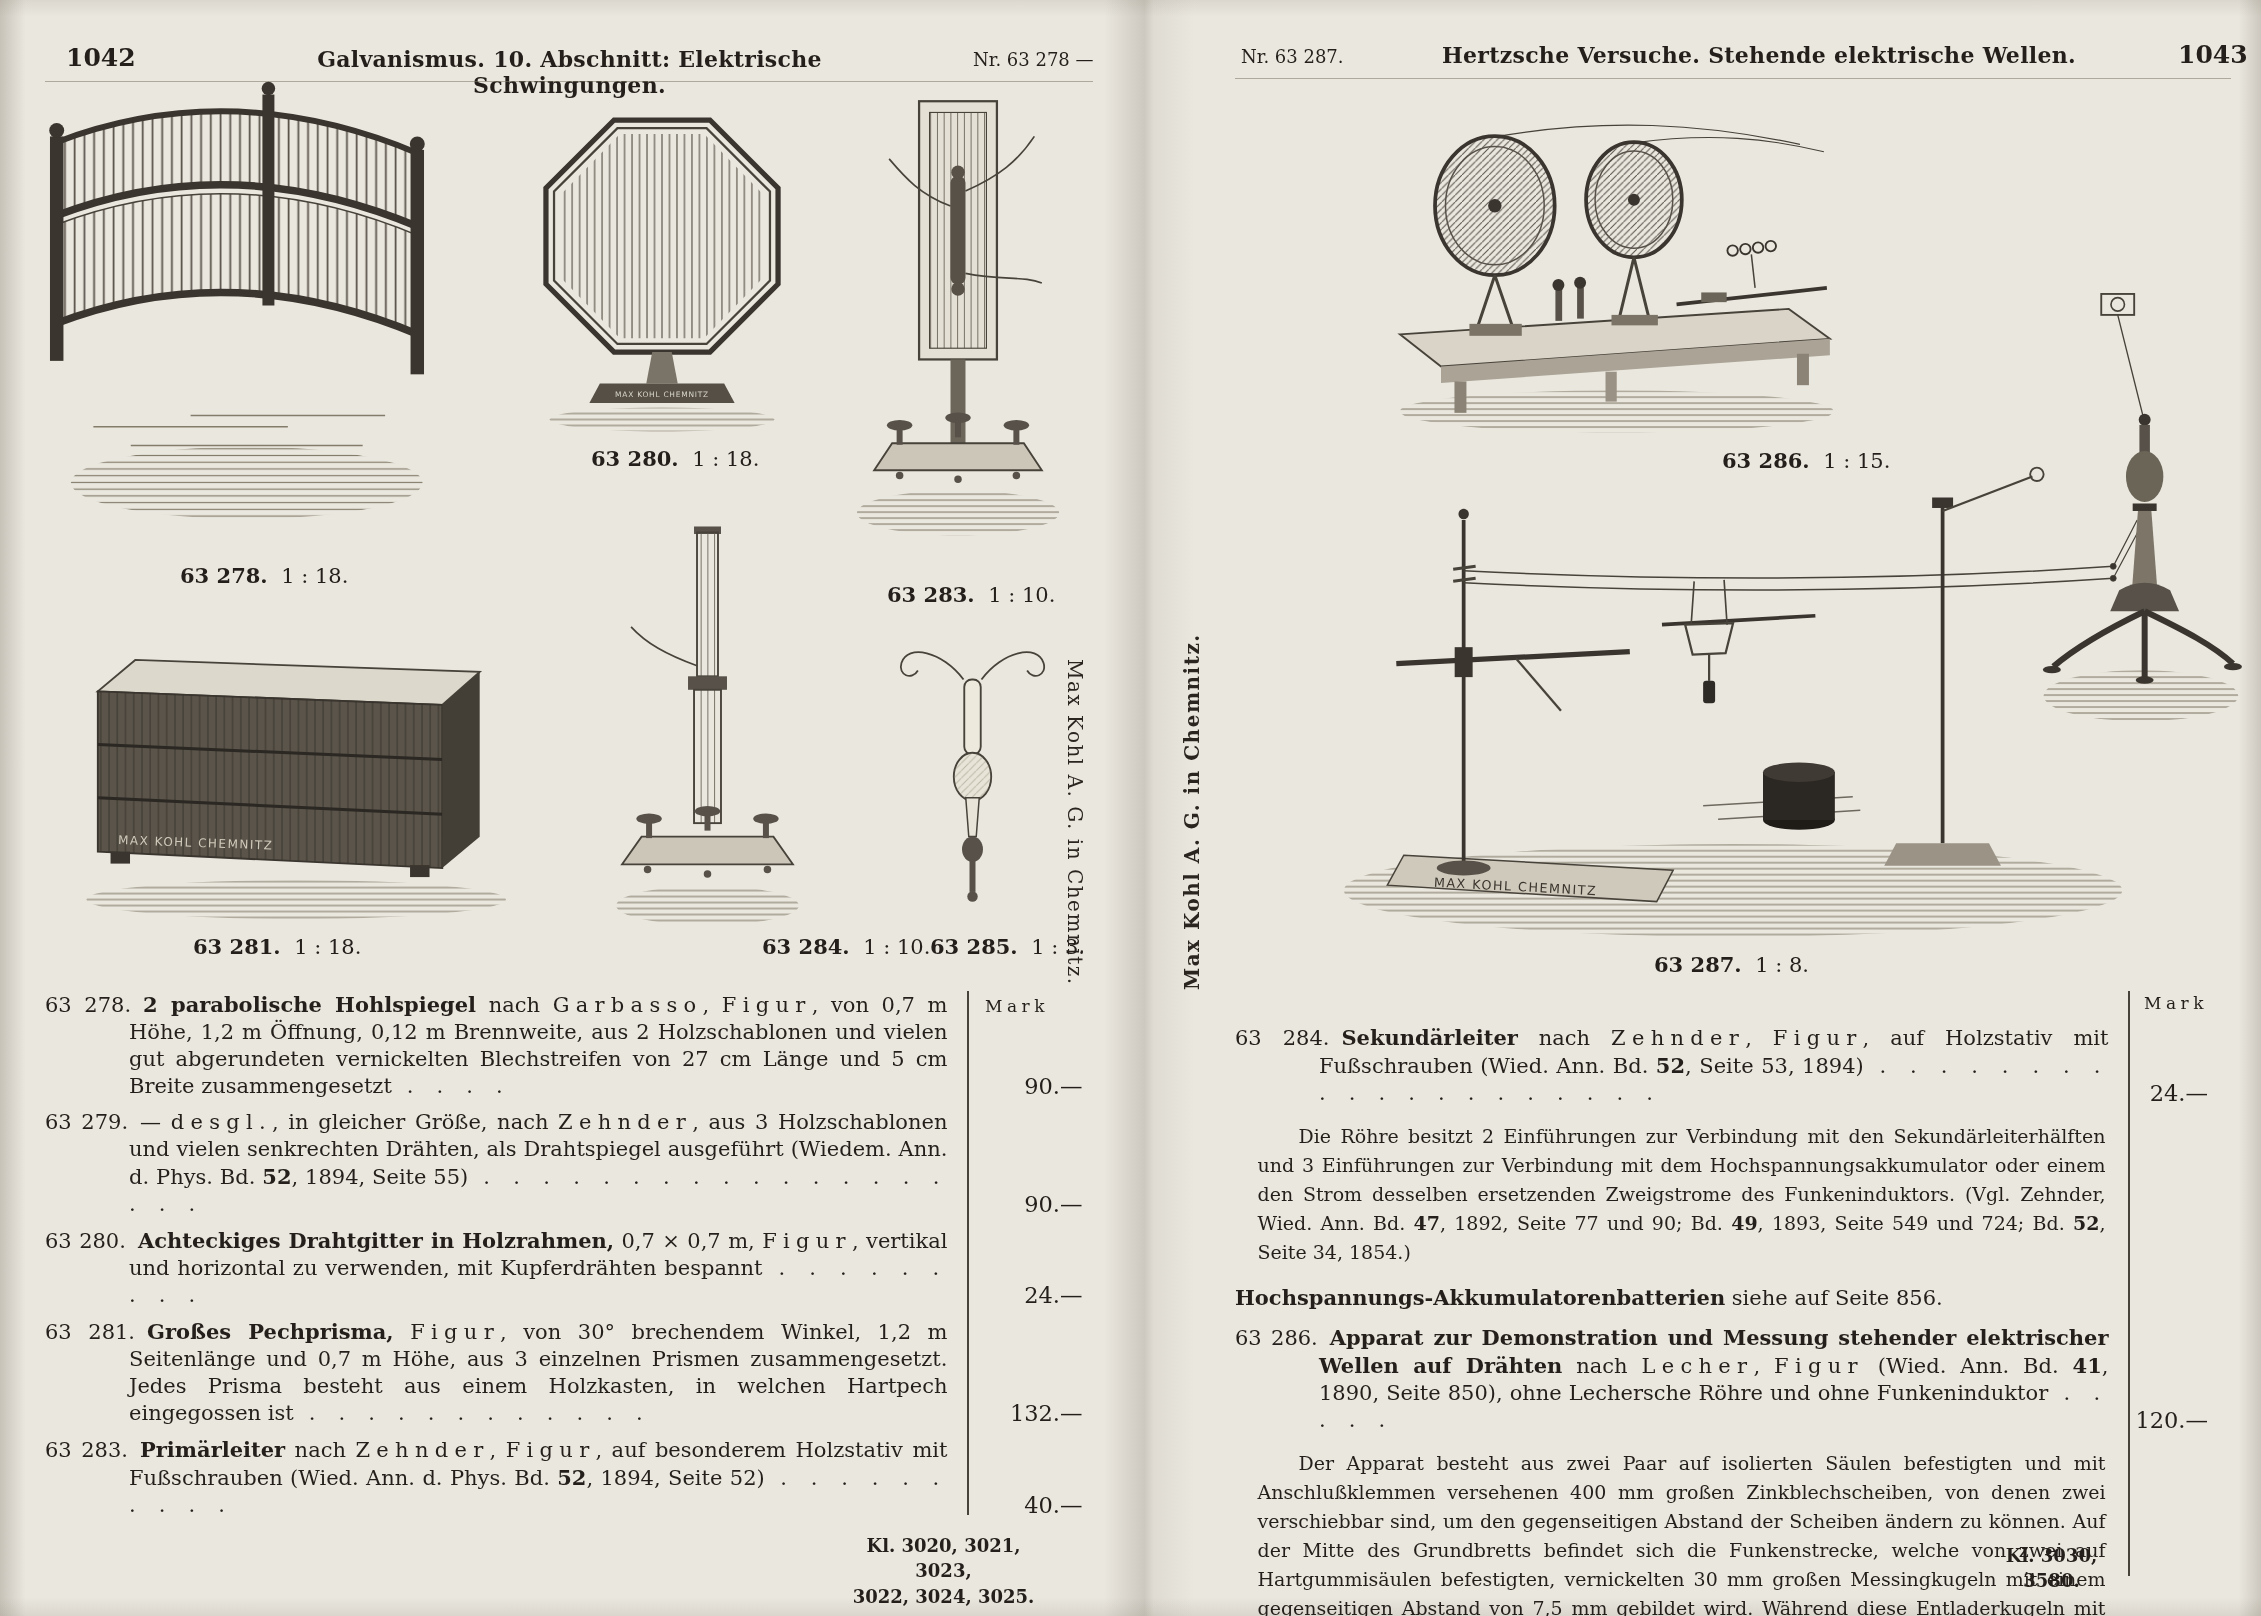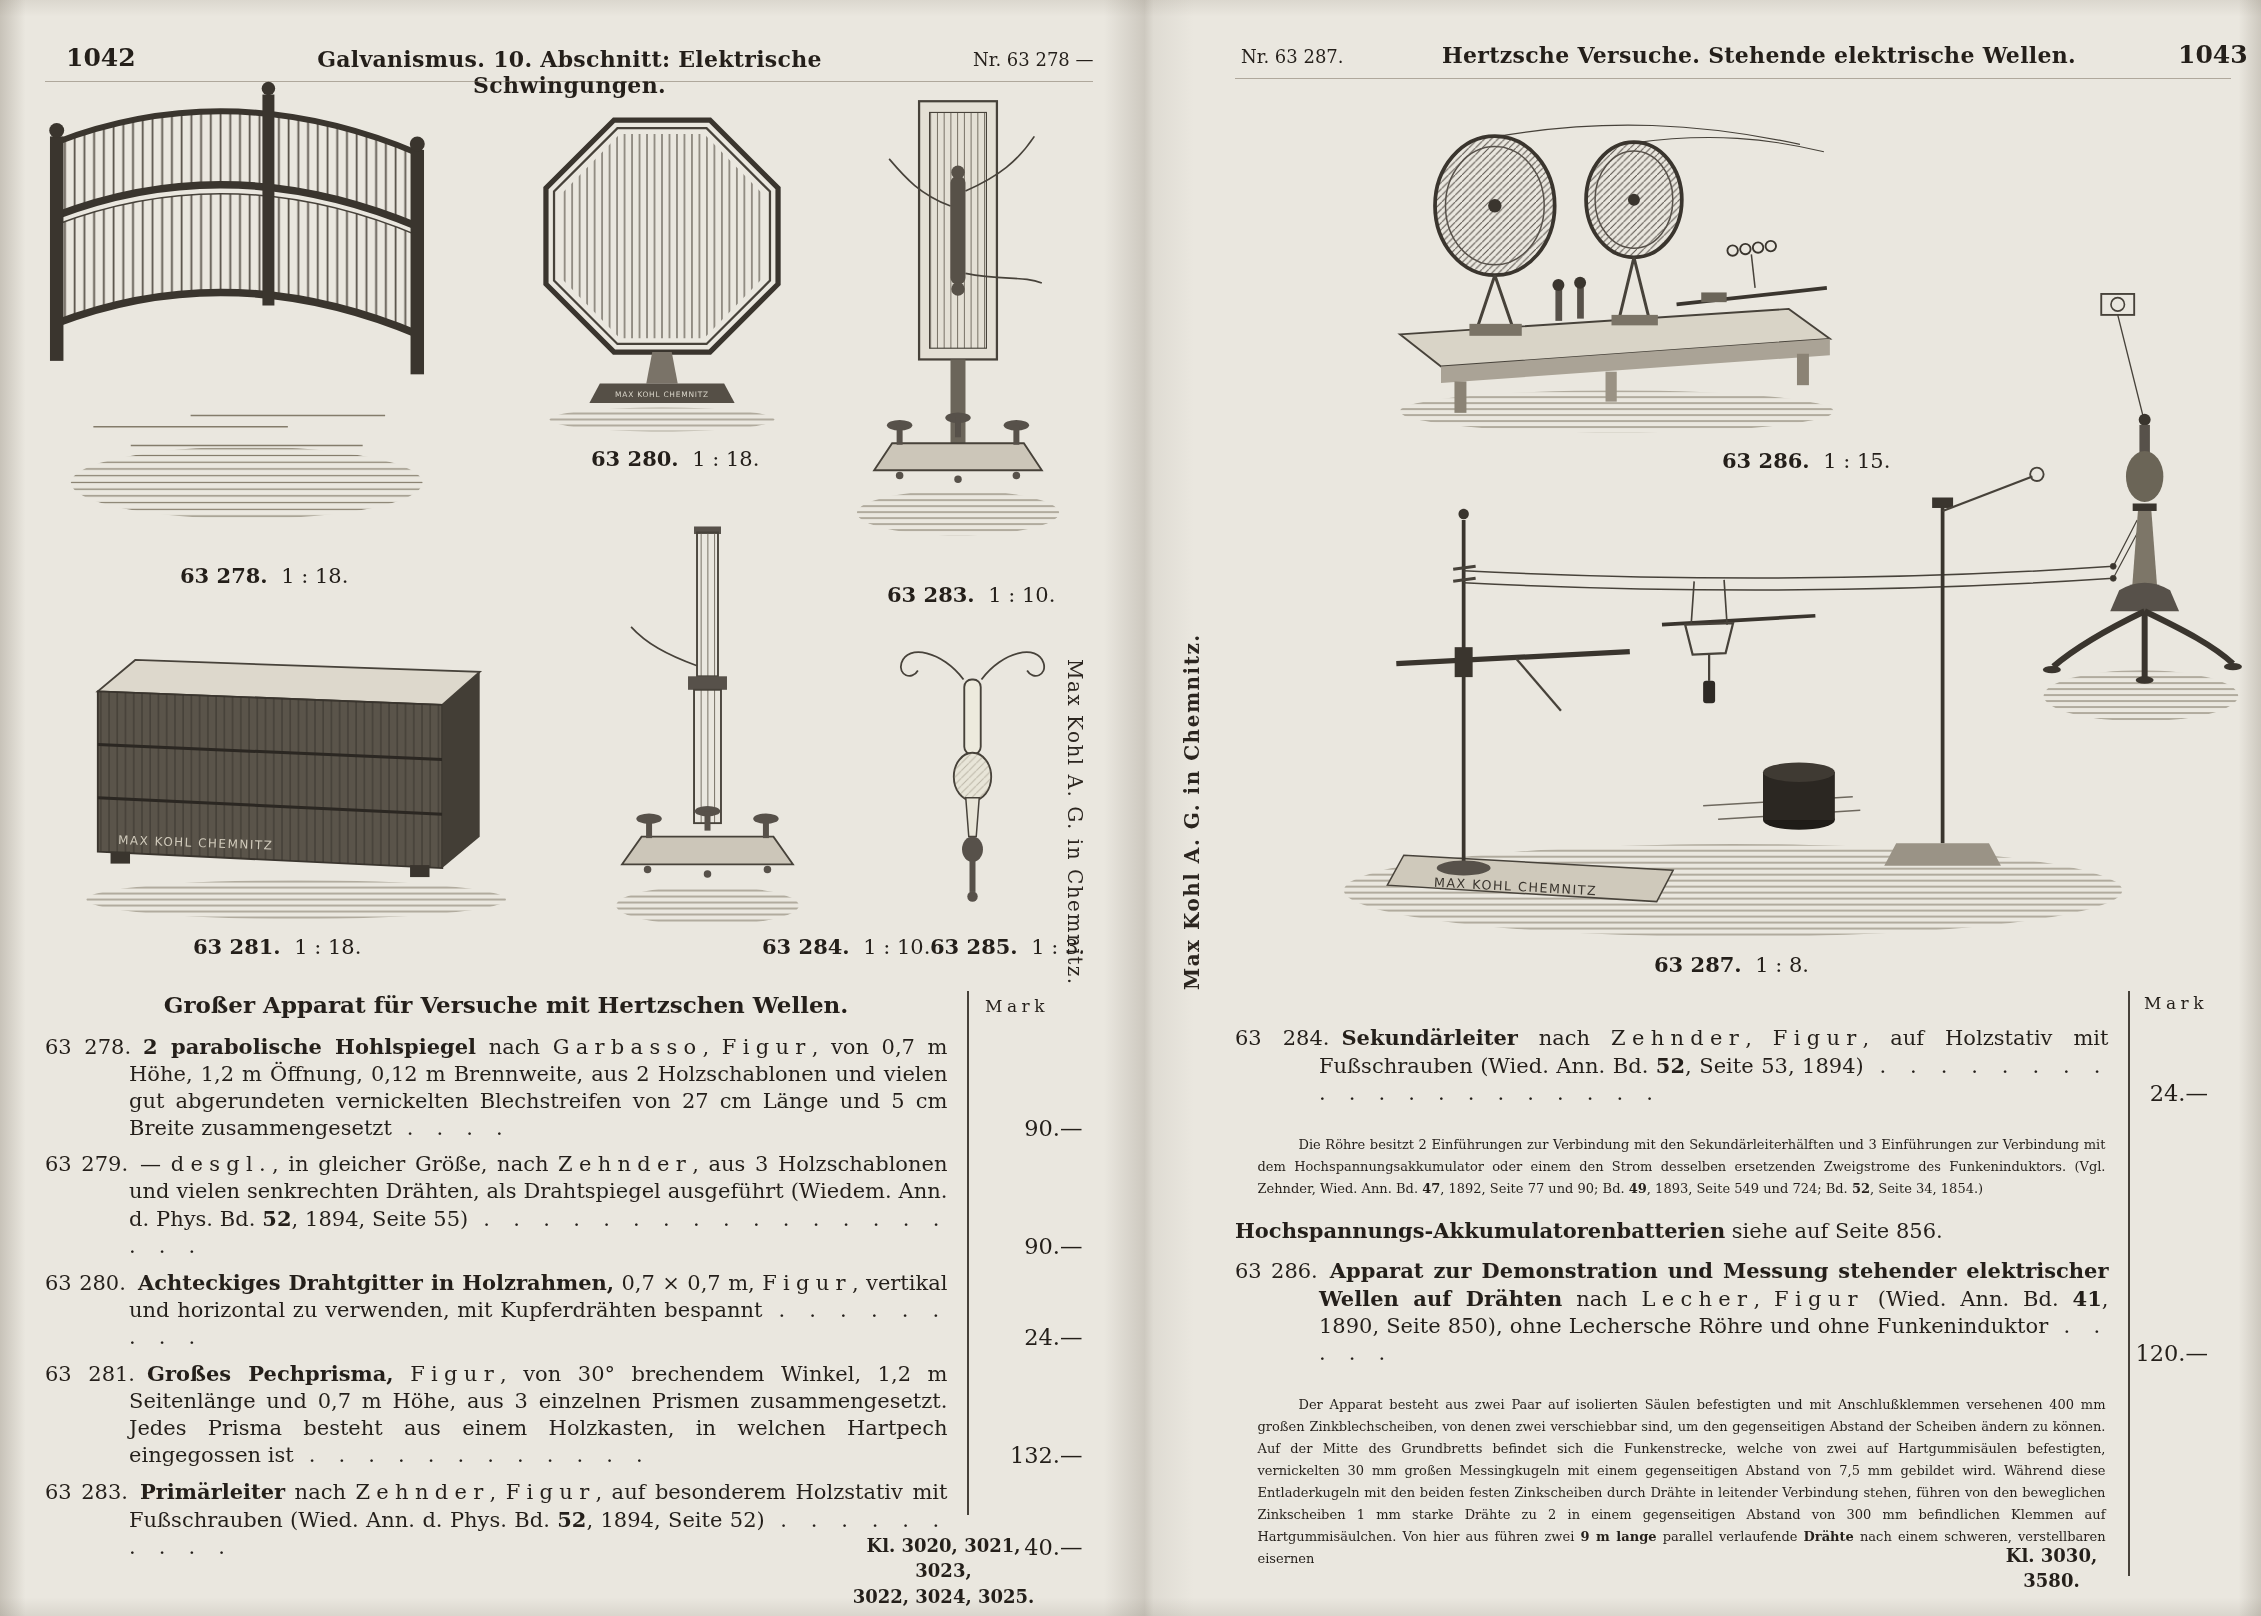--- a/index.html
+++ b/index.html
@@ -40,22 +40,22 @@
   .entry-body { flex:1 1 auto; padding-left:84px; text-indent:-84px; padding-right:19.5px; }
   .entry-body.heading { padding-left:0; text-indent:0; margin-top:7.5px; margin-bottom:3px; }
   .entry-no { margin-right:12px; }
   .b { font-weight:bold; }
   .sp { letter-spacing:.3em; }
   .mk { font-family:"DejaVu Sans","DejaVu Serif",sans-serif; font-style:italic; }
   .dots { letter-spacing:8.2px; }
   .entry-price { width:126px; min-width:126px; display:flex; align-items:flex-end; justify-content:flex-end;
                  padding-right:10.5px; font-size:22.5px; }
   .sec-right .entry-price { width:119px; min-width:119px; padding-right:39px; }
-  .note { font-size:13px; line-height:22px; text-indent:41px; text-align:justify;
-          padding-left:22.5px; padding-right:3px; margin-top:18px; }
+  .note { font-size:19px; line-height:29px; text-indent:41px; text-align:justify;
+          padding-left:22.5px; padding-right:3px; margin-top:6px; }
   .entry-body.note-wrap { padding-left:0; text-indent:0; }
   .kl { position:absolute; font-size:18px; font-weight:bold; text-align:center; line-height:25.4px; }
   .sig { position:absolute; font-size:20px; font-weight:bold; }
   text { font-family:"DejaVu Sans","Liberation Sans",sans-serif; }
 </style>
 </head>
 <body>
 
 <div>
   <div class="spine-shadow"></div>
@@ -390,21 +390,20 @@
   <div class="cap" style="left:1722px; top:448px;">
     <span class="cap-no">63 286.</span><span>1 : 15.</span>
   </div>
   <div class="cap" style="left:1654px; top:952px;">
     <span class="cap-no">63 287.</span><span>1 : 8.</span>
   </div>
 
   <div class="section" style="left:45px; top:991px; width:1048px; height:536px;">
     <div class="vrule" style="left:922px; height:524px;"></div>
     <div class="mark" style="left:940px; top:4.5px;">Mark</div>
-    <div class="section-title" style="width:922px;">Großer Apparat für Versuche mit Hertzschen Wellen.</div>
     <div class="entries">
         <div class="entry">
           <div class="entry-body"><span class="entry-no">63 278.</span><span class="b">2 parabolische Hohlspiegel</span><span> nach </span><span class="sp">Garbasso</span><span>, </span><span class="sp">Figur</span><span>, von 0,7 m Höhe, 1,2 m Öffnung, 0,12 m Brennweite, aus 2 Holzschablonen und vielen gut abgerundeten vernickelten Blechstreifen von 27 cm Länge und 5 cm Breite zusammengesetzt</span><span class="dots"> . . . . </span></div>
           <div class="entry-price">90.—</div>
         </div>
         <div class="entry">
           <div class="entry-body"><span class="entry-no">63 279.</span><span>— </span><span class="sp">desgl.</span><span>, in gleicher Größe, nach </span><span class="sp">Zehnder</span><span>, aus 3 Holzschablonen und vielen senkrechten Drähten, als Drahtspiegel ausgeführt (Wiedem. Ann. d. Phys. Bd. </span><span class="b">52</span><span>, 1894, Seite 55)</span><span class="dots"> . . . . . . . . . . . . . . . . . . . </span></div>
           <div class="entry-price">90.—</div>
         </div>
         <div class="entry">

